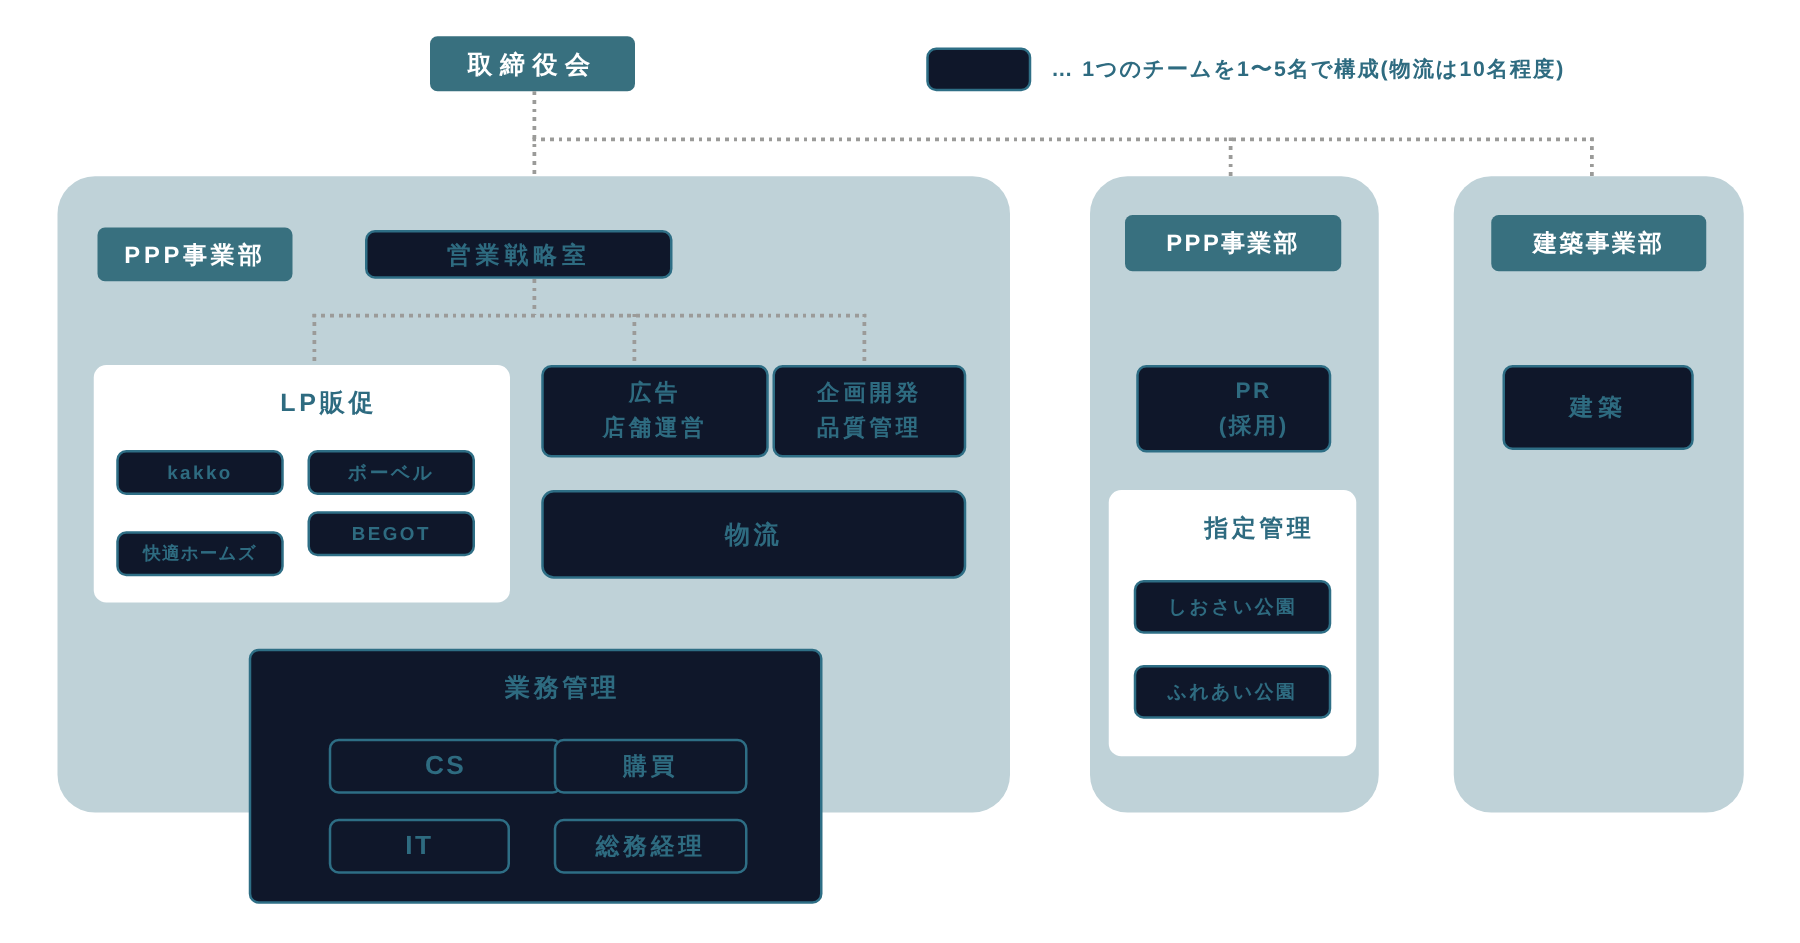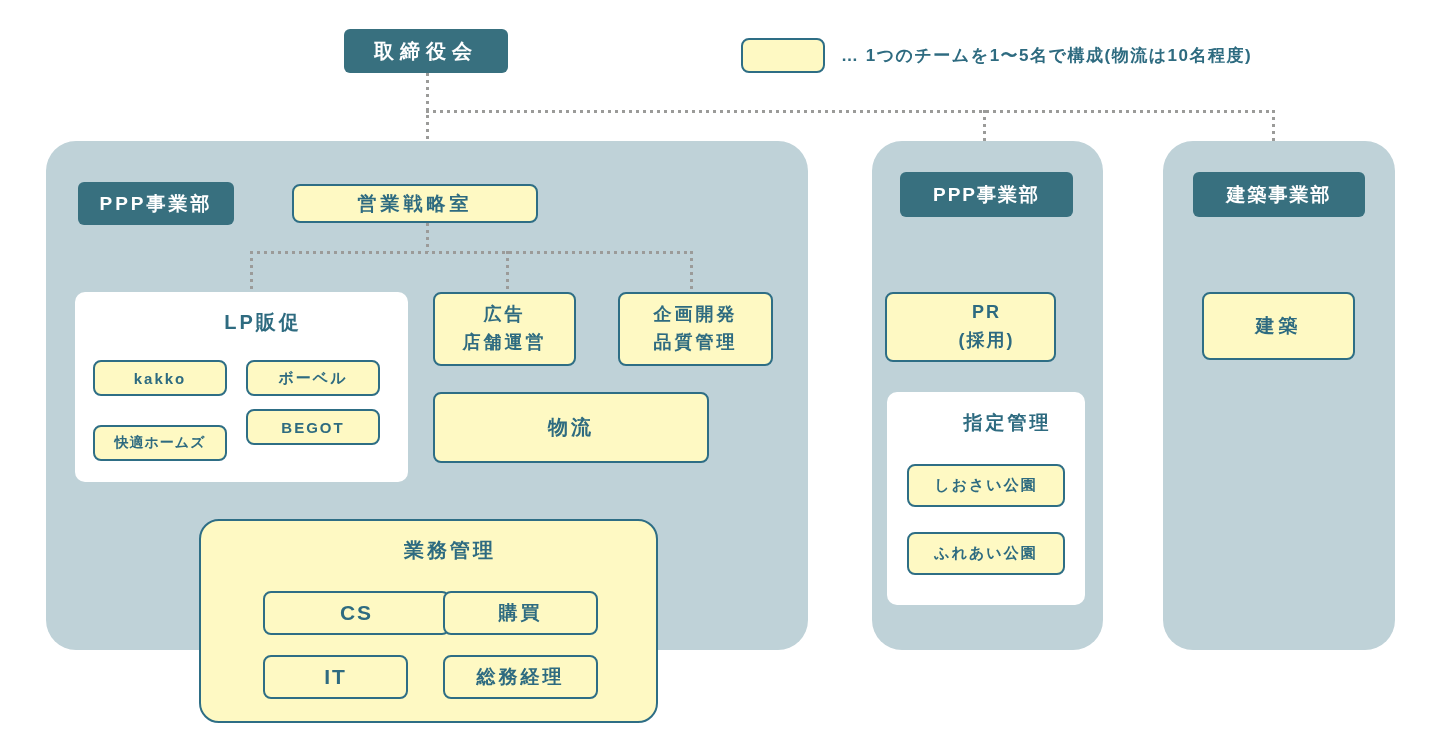--- a/index.html
+++ b/index.html
@@ -11,21 +11,21 @@
   }
   *{margin:0;padding:0;box-sizing:border-box;}
   html,body{background:#fff;}
   body{font-family:"Liberation Sans","DejaVu Sans",sans-serif;font-weight:bold;}
   #canvas{position:relative;width:1440px;height:754px;background:#fff;overflow:hidden;}
 
   .abs{position:absolute;}
   .flexc{display:flex;align-items:center;justify-content:center;text-align:center;}
 
   .dark-box{background:var(--dark-teal);color:#fff;border-radius:6px;letter-spacing:4px;}
-  .white-box{background:#fef9c3;border:2px solid var(--border-teal);border-radius:8px;color:var(--text-teal);}
+  .white-box{background:#0f172a;border:2px solid var(--border-teal);border-radius:8px;color:var(--text-teal);}
   .card{background:#fff;border-radius:10px;color:var(--text-teal);}
   .division{background:var(--light-teal);border-radius:30px;}
 
   .hdots{height:3px;background-image:repeating-linear-gradient(to right,var(--dot-gray) 0 3px,transparent 3px 7px);}
   .vdots{width:3px;background-image:repeating-linear-gradient(to bottom,var(--dot-gray) 0 3px,transparent 3px 7px);}
 
   .two-line{flex-direction:column;line-height:1.55;}
   .legend-text{color:var(--text-teal);font-size:17px;letter-spacing:1.5px;display:flex;align-items:center;}
   .card-title{position:absolute;left:0;right:0;text-align:center;letter-spacing:3px;color:var(--text-teal);padding-left:43px;}
 </style>
@@ -56,43 +56,43 @@
   <div class="abs white-box flexc" style="left:292px;top:184px;width:246px;height:39px;font-size:19px;letter-spacing:4px;">営業戦略室</div>
 
   <div class="abs card" style="left:75px;top:292px;width:333px;height:190px;">
     <div class="card-title" style="top:17px;font-size:20px;">LP販促</div>
     <div class="abs white-box flexc" style="left:18px;top:68px;width:134px;height:36px;font-size:15px;letter-spacing:2px;">kakko</div>
     <div class="abs white-box flexc" style="left:171px;top:68px;width:134px;height:36px;font-size:15px;letter-spacing:2px;">ボーベル</div>
     <div class="abs white-box flexc" style="left:18px;top:133px;width:134px;height:36px;font-size:14px;letter-spacing:1px;">快適ホームズ</div>
     <div class="abs white-box flexc" style="left:171px;top:117px;width:134px;height:36px;font-size:15px;letter-spacing:2px;text-align:right;">BEGOT</div>
   </div>
 
-  <div class="abs white-box flexc two-line" style="left:433px;top:292px;width:143px;height:74px;font-size:18px;letter-spacing:3px;">
+  <div class="abs white-box flexc two-line" style="left:433px;top:292px;width:182px;height:74px;font-size:18px;letter-spacing:3px;">
     <span>広告</span>
     <span>店舗運営</span>
   </div>
 
   <div class="abs white-box flexc two-line" style="left:618px;top:292px;width:155px;height:74px;font-size:18px;letter-spacing:3px;">
     <span>企画開発</span>
     <span>品質管理</span>
   </div>
 
-  <div class="abs white-box flexc" style="left:433px;top:392px;width:276px;height:71px;font-size:20px;letter-spacing:3px;">物流</div>
+  <div class="abs white-box flexc" style="left:433px;top:392px;width:340px;height:71px;font-size:20px;letter-spacing:3px;border-radius:10px;">物流</div>
 
-  <div class="abs white-box" style="left:199px;top:519px;width:459px;height:204px;border-radius:20px;">
+  <div class="abs white-box" style="left:199px;top:519px;width:459px;height:204px;border-radius:8px;">
     <div class="card-title" style="top:16px;font-size:20px;">業務管理</div>
     <div class="abs white-box flexc" style="left:62px;top:70px;width:187px;height:44px;font-size:21px;letter-spacing:2px;">CS</div>
     <div class="abs white-box flexc" style="left:242px;top:70px;width:155px;height:44px;font-size:19px;letter-spacing:3px;">購買</div>
     <div class="abs white-box flexc" style="left:62px;top:134px;width:145px;height:44px;font-size:21px;letter-spacing:2px;">IT</div>
     <div class="abs white-box flexc" style="left:242px;top:134px;width:155px;height:44px;font-size:19px;letter-spacing:3px;">総務経理</div>
   </div>
 
   <div class="abs division" style="left:872px;top:141px;width:231px;height:509px;"></div>
   <div class="abs dark-box flexc" style="left:900px;top:172px;width:173px;height:45px;font-size:19px;letter-spacing:2px;">PPP事業部</div>
-  <div class="abs white-box flexc two-line" style="left:885px;top:292px;width:171px;height:70px;font-size:18px;letter-spacing:2px;padding-left:32px;">
+  <div class="abs white-box flexc two-line" style="left:909px;top:292px;width:156px;height:70px;font-size:18px;letter-spacing:2px;padding-left:32px;">
     <span>PR</span>
     <span>(採用)</span>
   </div>
   <div class="abs card" style="left:887px;top:392px;width:198px;height:213px;">
     <div class="card-title" style="top:18px;font-size:19px;">指定管理</div>
     <div class="abs white-box flexc" style="left:20px;top:72px;width:158px;height:43px;font-size:15px;letter-spacing:2px;">しおさい公園</div>
     <div class="abs white-box flexc" style="left:20px;top:140px;width:158px;height:43px;font-size:15px;letter-spacing:2px;">ふれあい公園</div>
   </div>
 
   <div class="abs division" style="left:1163px;top:141px;width:232px;height:509px;"></div>

